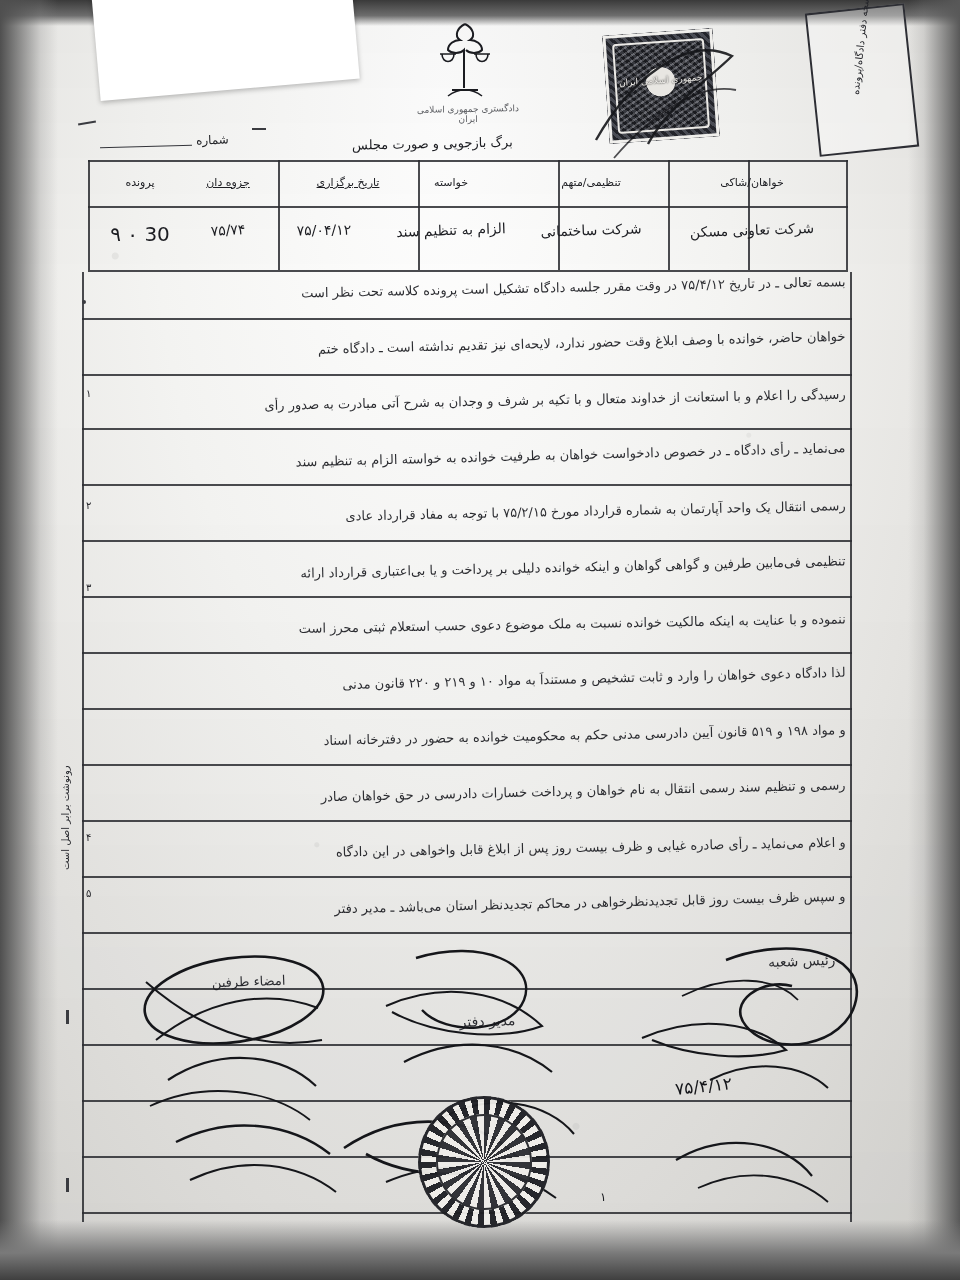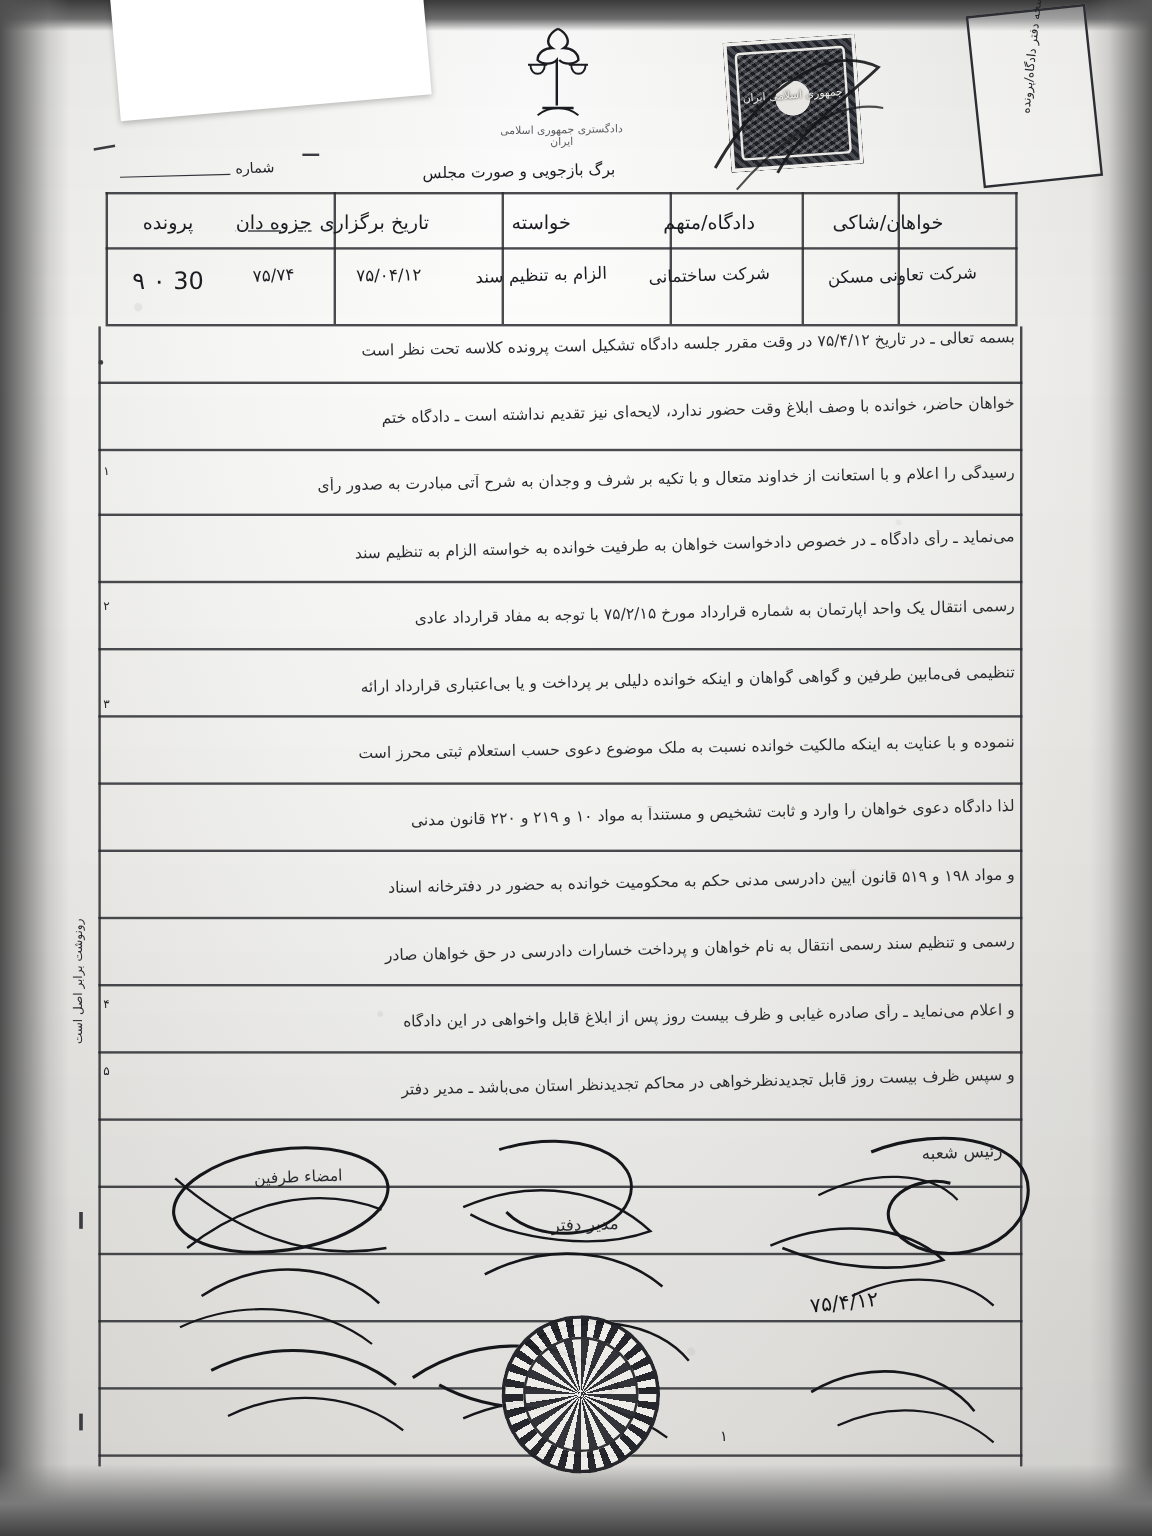--- a/index.html
+++ b/index.html
@@ -180,21 +180,21 @@
   }
 
   
   #table-area { position: absolute; left: 88px; top: 160px; width: 760px; height: 112px; }
   .tbl-hdr-cell, .tbl-val-cell {
     position: absolute;
     text-align: center;
     color: #1c1d22;
     white-space: nowrap;
   }
-  .tbl-hdr-cell { font-size: 16px; top: 16px; }
+  .tbl-hdr-cell { font-size: 11px; top: 16px; }
   .tbl-val-cell { font-size: 14px;   top: 62px; }
 
   
   #body-area { position: absolute; left: 82px; top: 276px; width: 770px; height: 960px; }
   .hw-line {
     position: absolute;
     left: 0; right: 0;
     height: 46px;
     color: #1a1b20;
     font-size: 13px;
@@ -314,24 +314,24 @@
     <div class="hline" style="top:110px;left:0; width:760px;"></div>
 
     <div class="vline" style="top:0;left:0;   height:110px;"></div>
     <div class="vline" style="top:0;left:190px;height:110px;"></div>
     <div class="vline" style="top:0;left:330px;height:110px;"></div>
     <div class="vline" style="top:0;left:470px;height:110px;"></div>
     <div class="vline" style="top:0;left:580px;height:110px;"></div>
     <div class="vline" style="top:0;left:660px;height:110px;"></div>
     <div class="vline" style="top:0;left:758px;height:110px;"></div>
 
-    <div class="tbl-hdr-cell" style="right:20px;   width:176px;">خواهان/شاکی</div>
-    <div class="tbl-hdr-cell" style="right:192px; width:130px;">دادگاه/متهم</div>
+    <div class="tbl-hdr-cell" style="right:8px;   width:176px;">خواهان/شاکی</div>
+    <div class="tbl-hdr-cell" style="right:192px; width:130px;">تنظیمی/متهم</div>
     <div class="tbl-hdr-cell" style="right:332px; width:130px;">خواسته</div>
-    <div class="tbl-hdr-cell" style="right:484px; width:104px;">تاریخ برگزاری</div>
+    <div class="tbl-hdr-cell" style="right:448px; width:104px;text-decoration:underline;">تاریخ برگزاری</div>
     <div class="tbl-hdr-cell" style="right:584px; width:72px;text-decoration:underline;">جزوه دان</div>
     <div class="tbl-hdr-cell" style="right:662px; width:92px;">پرونده</div>
 
     <div class="tbl-val-cell" style="right:8px;   width:176px; transform:rotate(-2deg);">شرکت تعاونی مسکن</div>
     <div class="tbl-val-cell" style="right:192px; width:130px; transform:rotate(-2deg);">شرکت ساختمانی</div>
     <div class="tbl-val-cell" style="right:332px; width:130px; transform:rotate(-2deg);">الزام به تنظیم سند</div>
     <div class="tbl-val-cell" style="right:472px; width:104px; transform:rotate(-1deg);">۷۵/۰۴/۱۲</div>
     <div class="tbl-val-cell" style="right:584px; width:72px;  transform:rotate(-3deg);">۷۵/۷۴</div>
     <div class="tbl-val-cell" style="right:662px; width:92px; font-size:20px;">30 ۰ ۹</div>
   </div>

